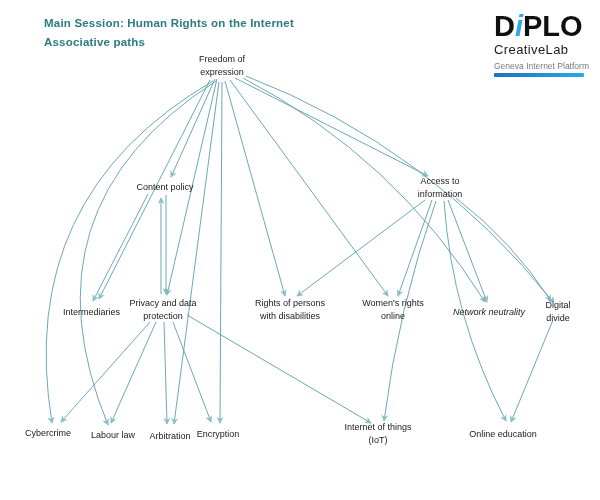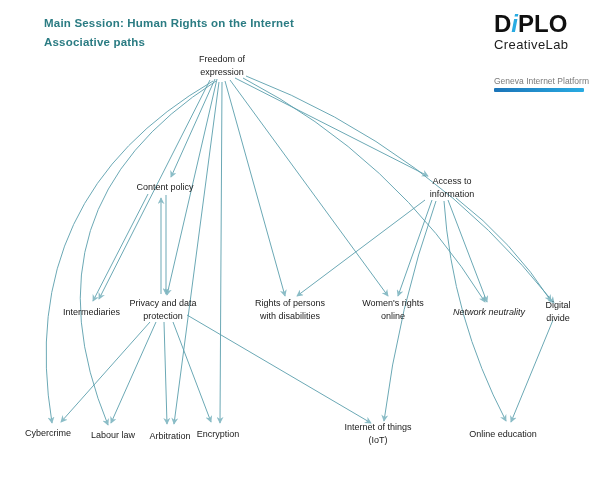--- a/index.html
+++ b/index.html
@@ -11,26 +11,26 @@
   .stage{position:absolute;inset:0;width:600px;height:500px;}
   
   .title{
     position:absolute;left:44px;top:14px;
     font-weight:bold;font-size:11.5px;line-height:1.62;
     color:var(--title,#2b7c83);letter-spacing:.2px;
   }
   
   .logo{position:absolute;right:14px;top:12px;text-align:left;width:92px;}
   .wordmark{
-    font-size:24px;font-weight:800;color:#101010;letter-spacing:0;
+    font-size:29px;font-weight:800;color:#101010;letter-spacing:0;
     line-height:1;font-family:"Liberation Sans", sans-serif;
   }
   .wordmark .i{color:var(--logoBlue,#29abe2);font-style:italic;font-weight:800;}
   .creativelab{font-size:13px;color:#1c1c1c;letter-spacing:.4px;margin-top:1px;}
-  .gip{font-size:8.5px;color:#7a7a7a;margin-top:24px;white-space:nowrap;}
+  .gip{font-size:8.5px;color:#7a7a7a;margin-top:4px;white-space:nowrap;}
   .bar{height:4px;width:90px;margin-top:2px;border-radius:1px;
        background:linear-gradient(90deg,#1b74b8,#29abe2);}
   
   svg.edges{position:absolute;left:0;top:0;width:600px;height:500px;}
   path.edge{fill:none;stroke:var(--edge,#5b9fad);stroke-width:1;opacity:.9;}
   .node{
     position:absolute;transform:translate(-50%,-50%);
     font-size:9px;line-height:1.4;color:#1a1a1a;text-align:center;
     white-space:pre-line;cursor:default;
   }
@@ -74,21 +74,21 @@
         <path d="M436,201 Q398.32178464668306,308.23969455285237 384,421" class="edge" marker-end="url(#arrow)"></path>
         <path d="M444,201 Q451.899801481816,317.5100559460337 506,421" class="edge" marker-end="url(#arrow)"></path>
         <path d="M553,320 L511,422" class="edge" marker-end="url(#arrow)"></path>
       </g>
   </svg>
 
   <div id="nodes">
       <div class="node" style="left: 222px; top: 66px;">Freedom of
 expression</div>
       <div class="node" style="left: 165px; top: 187px;">Content policy</div>
-      <div class="node" style="left: 440px; top: 188px; margin-left: 12px;">Access to
+      <div class="node" style="left: 440px; top: 188px;">Access to
 information</div>
       <div class="node" style="left: 88px; top: 312px; padding-left: 7px;">Intermediaries</div>
       <div class="node" style="left: 163px; top: 310px;">Privacy and data
 protection</div>
       <div class="node" style="left: 290px; top: 310px;">Rights of persons
 with disabilities</div>
       <div class="node" style="left: 393px; top: 310px;">Women's rights
 online</div>
       <div class="node" style="left: 489px; top: 312px; font-style: italic;">Network neutrality</div>
       <div class="node" style="left: 558px; top: 312px;">Digital divide</div>

